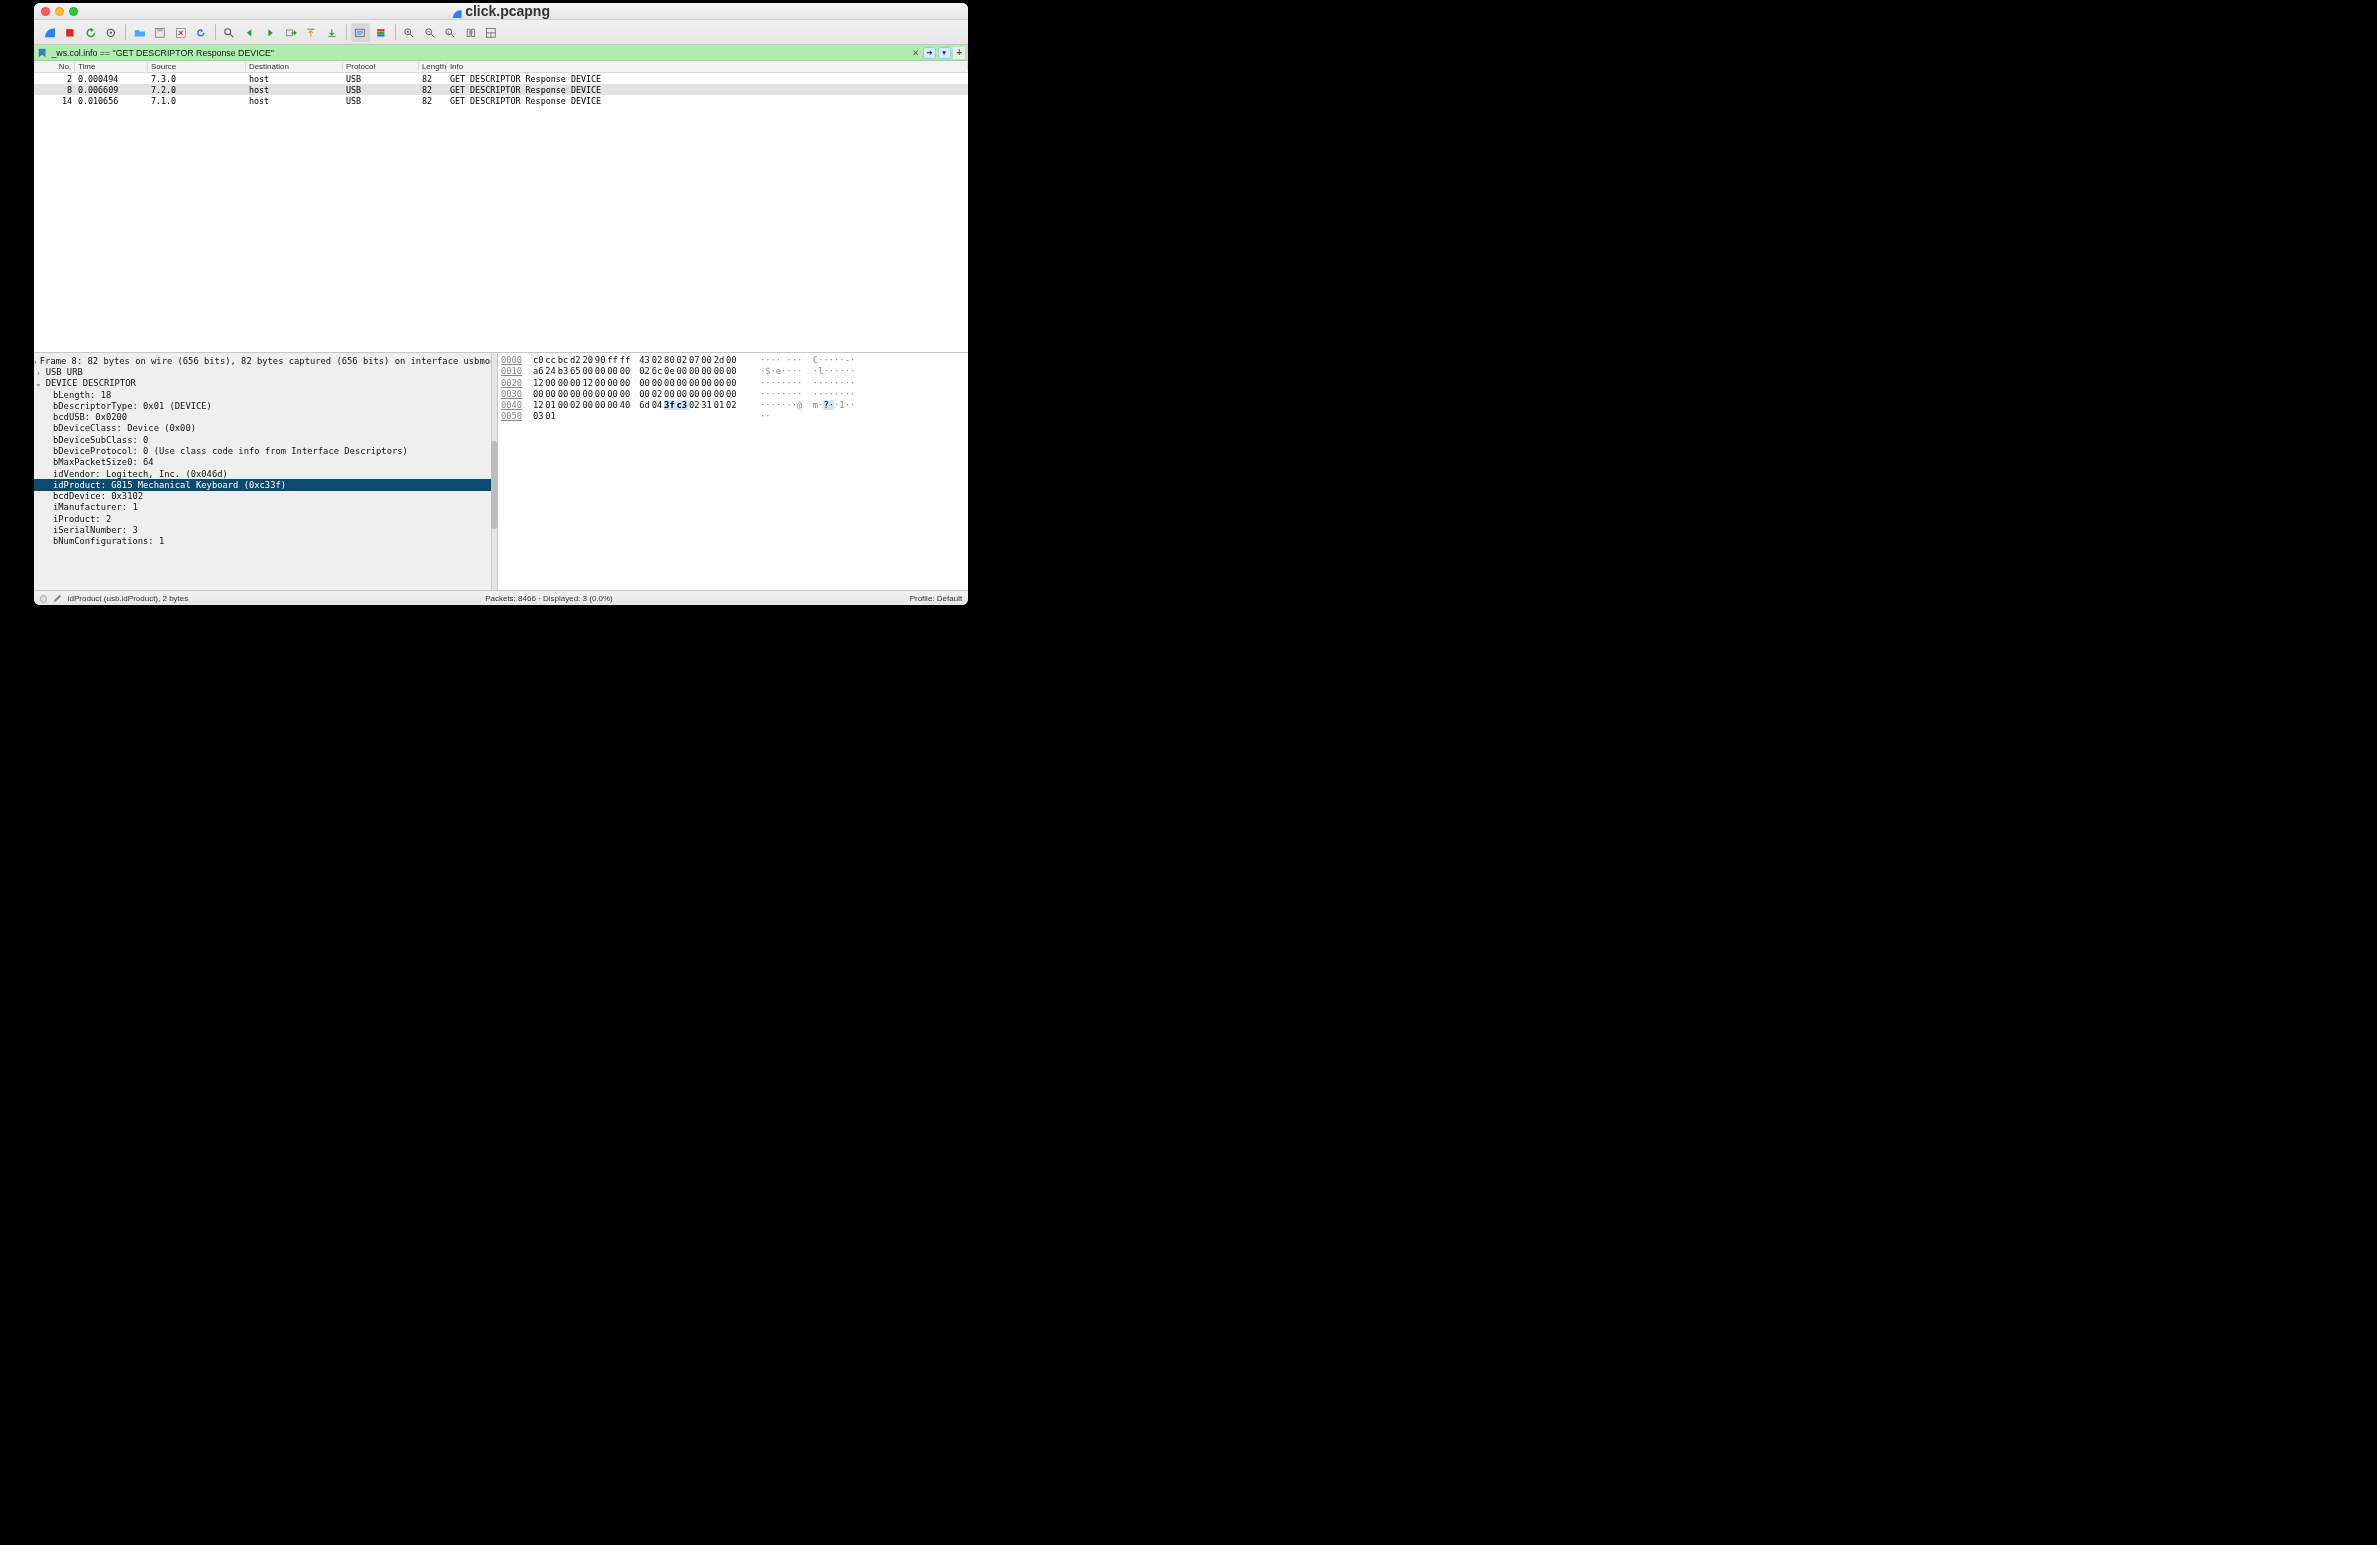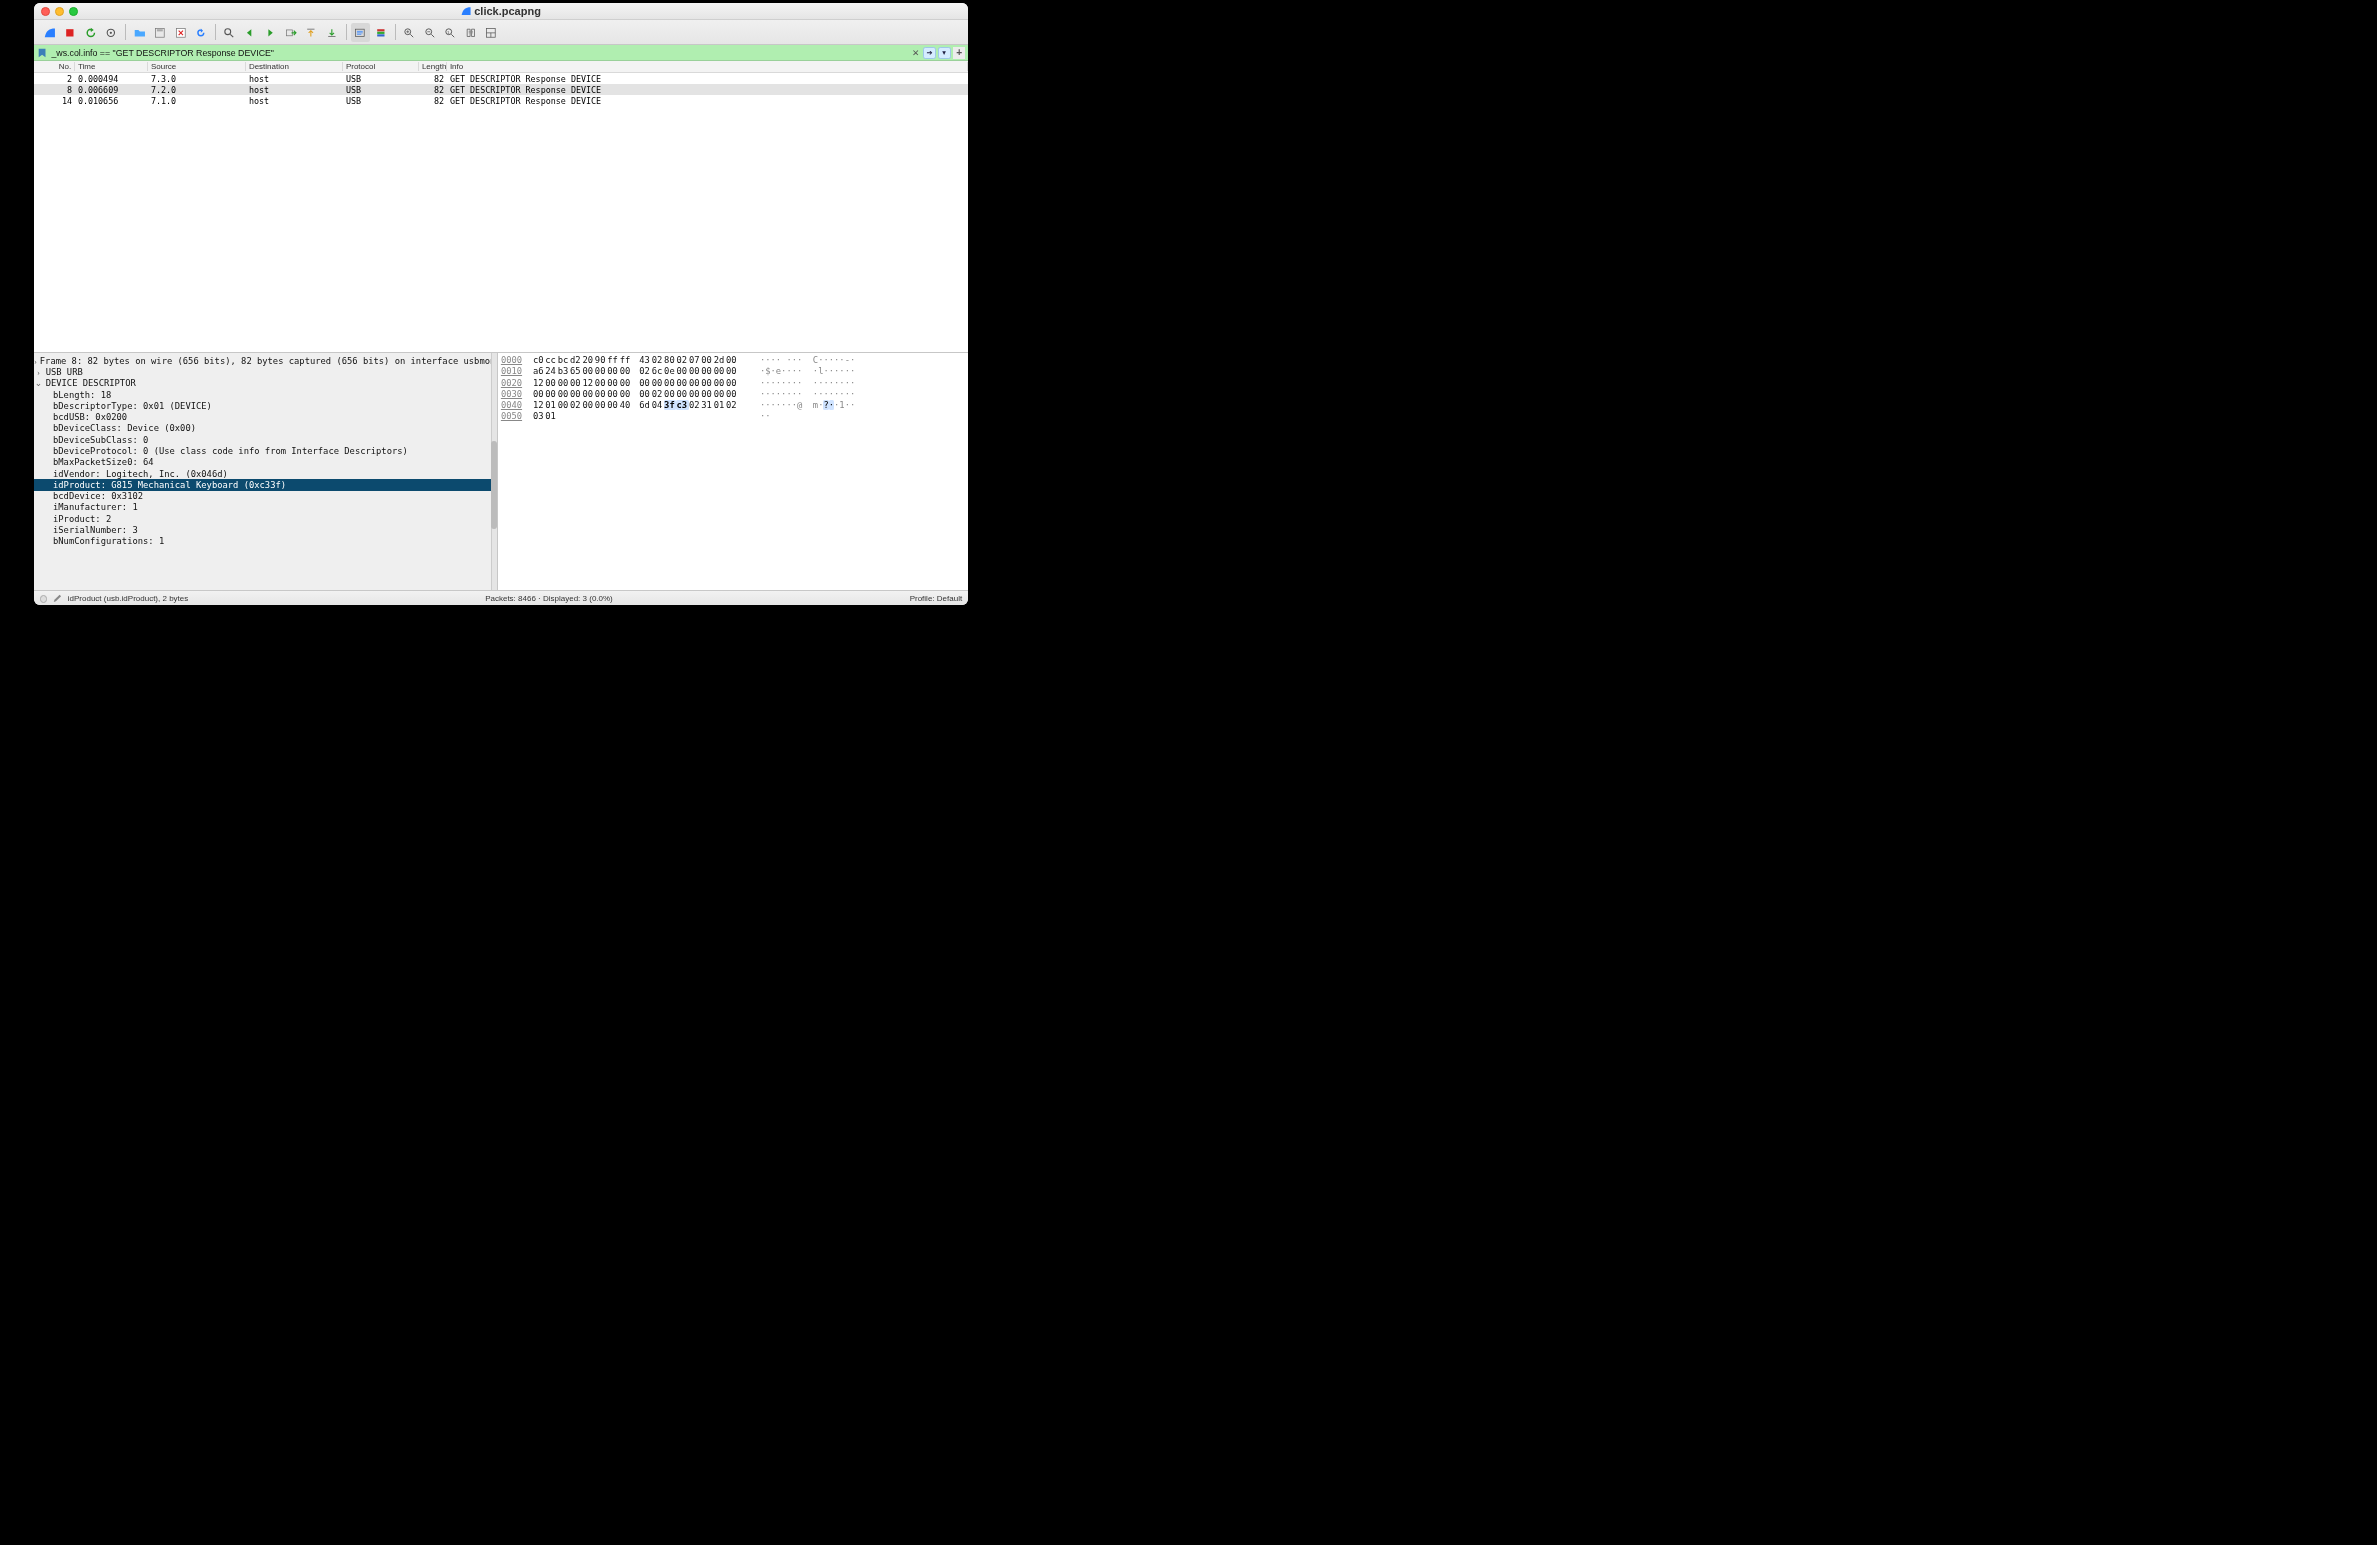--- a/index.html
+++ b/index.html
@@ -30,21 +30,21 @@
     align-items: center;
     position: relative;
   }
   .traffic { display:flex; gap:5.1px; padding-left:7.3px; }
   .t-dot { width:8.8px; height:8.8px; border-radius:50%; }
   .t-close{background:#ff5f57;border:0.7px solid #e1493d;}
   .t-min{background:#ffbd2e;border:0.7px solid #dfa123;}
   .t-max{background:#28c940;border:0.7px solid #1dad2b;}
   .title-center {
     position:absolute; left:0; right:0; text-align:center;
-    font-size:11px; font-weight:600; color:#333;
+    font-size:14px; font-weight:600; color:#333;
     display:flex; align-items:center; justify-content:center; gap:2.9px;
     pointer-events:none;
   }
   .fin-icon { display:inline-block;width:10.2px;height:10.2px; }
   .toolbar {
     height: 25px;
     background: linear-gradient(#f0f0f0,#e6e6e6);
     border-bottom:0.7px solid #c7c7c7;
     display:flex;
     align-items:center;
@@ -85,21 +85,21 @@
     overflow:hidden;
   }
   .pl-head, .pl-row { display:flex; height:11px; align-items:center; }
   .pl-head { background:#f3f3f3;border-bottom:0.7px solid #d9d9d9; font-size:8px;color:#333;height:11.7px;}
   .pl-head .col, .pl-row .col { padding:0 2.9px; overflow:hidden;white-space:nowrap;}
   .col-no{width:41px;text-align:right;}
   .col-time{width:73px;}
   .col-src{width:98px;}
   .col-dst{width:97px;}
   .col-proto{width:76px;}
-  .col-len{width:28px;text-align:right;}
+  .col-len{width:28px;}
   .col-info{flex:1;}
   .pl-head .col {border-right:0.7px solid #d9d9d9;}
   .pl-body{flex:1;font-family:Menlo,Consolas,monospace;font-size:8.4px;overflow:auto;}
   .pl-row.sel{background:#e3e3e3;}
   .pl-row .col-info{font-family:Menlo,Consolas,monospace;}
   .bottom-split {
     flex:1;
     display:flex;
     border-top:0.7px solid #c7c7c7;
     min-height:0;

